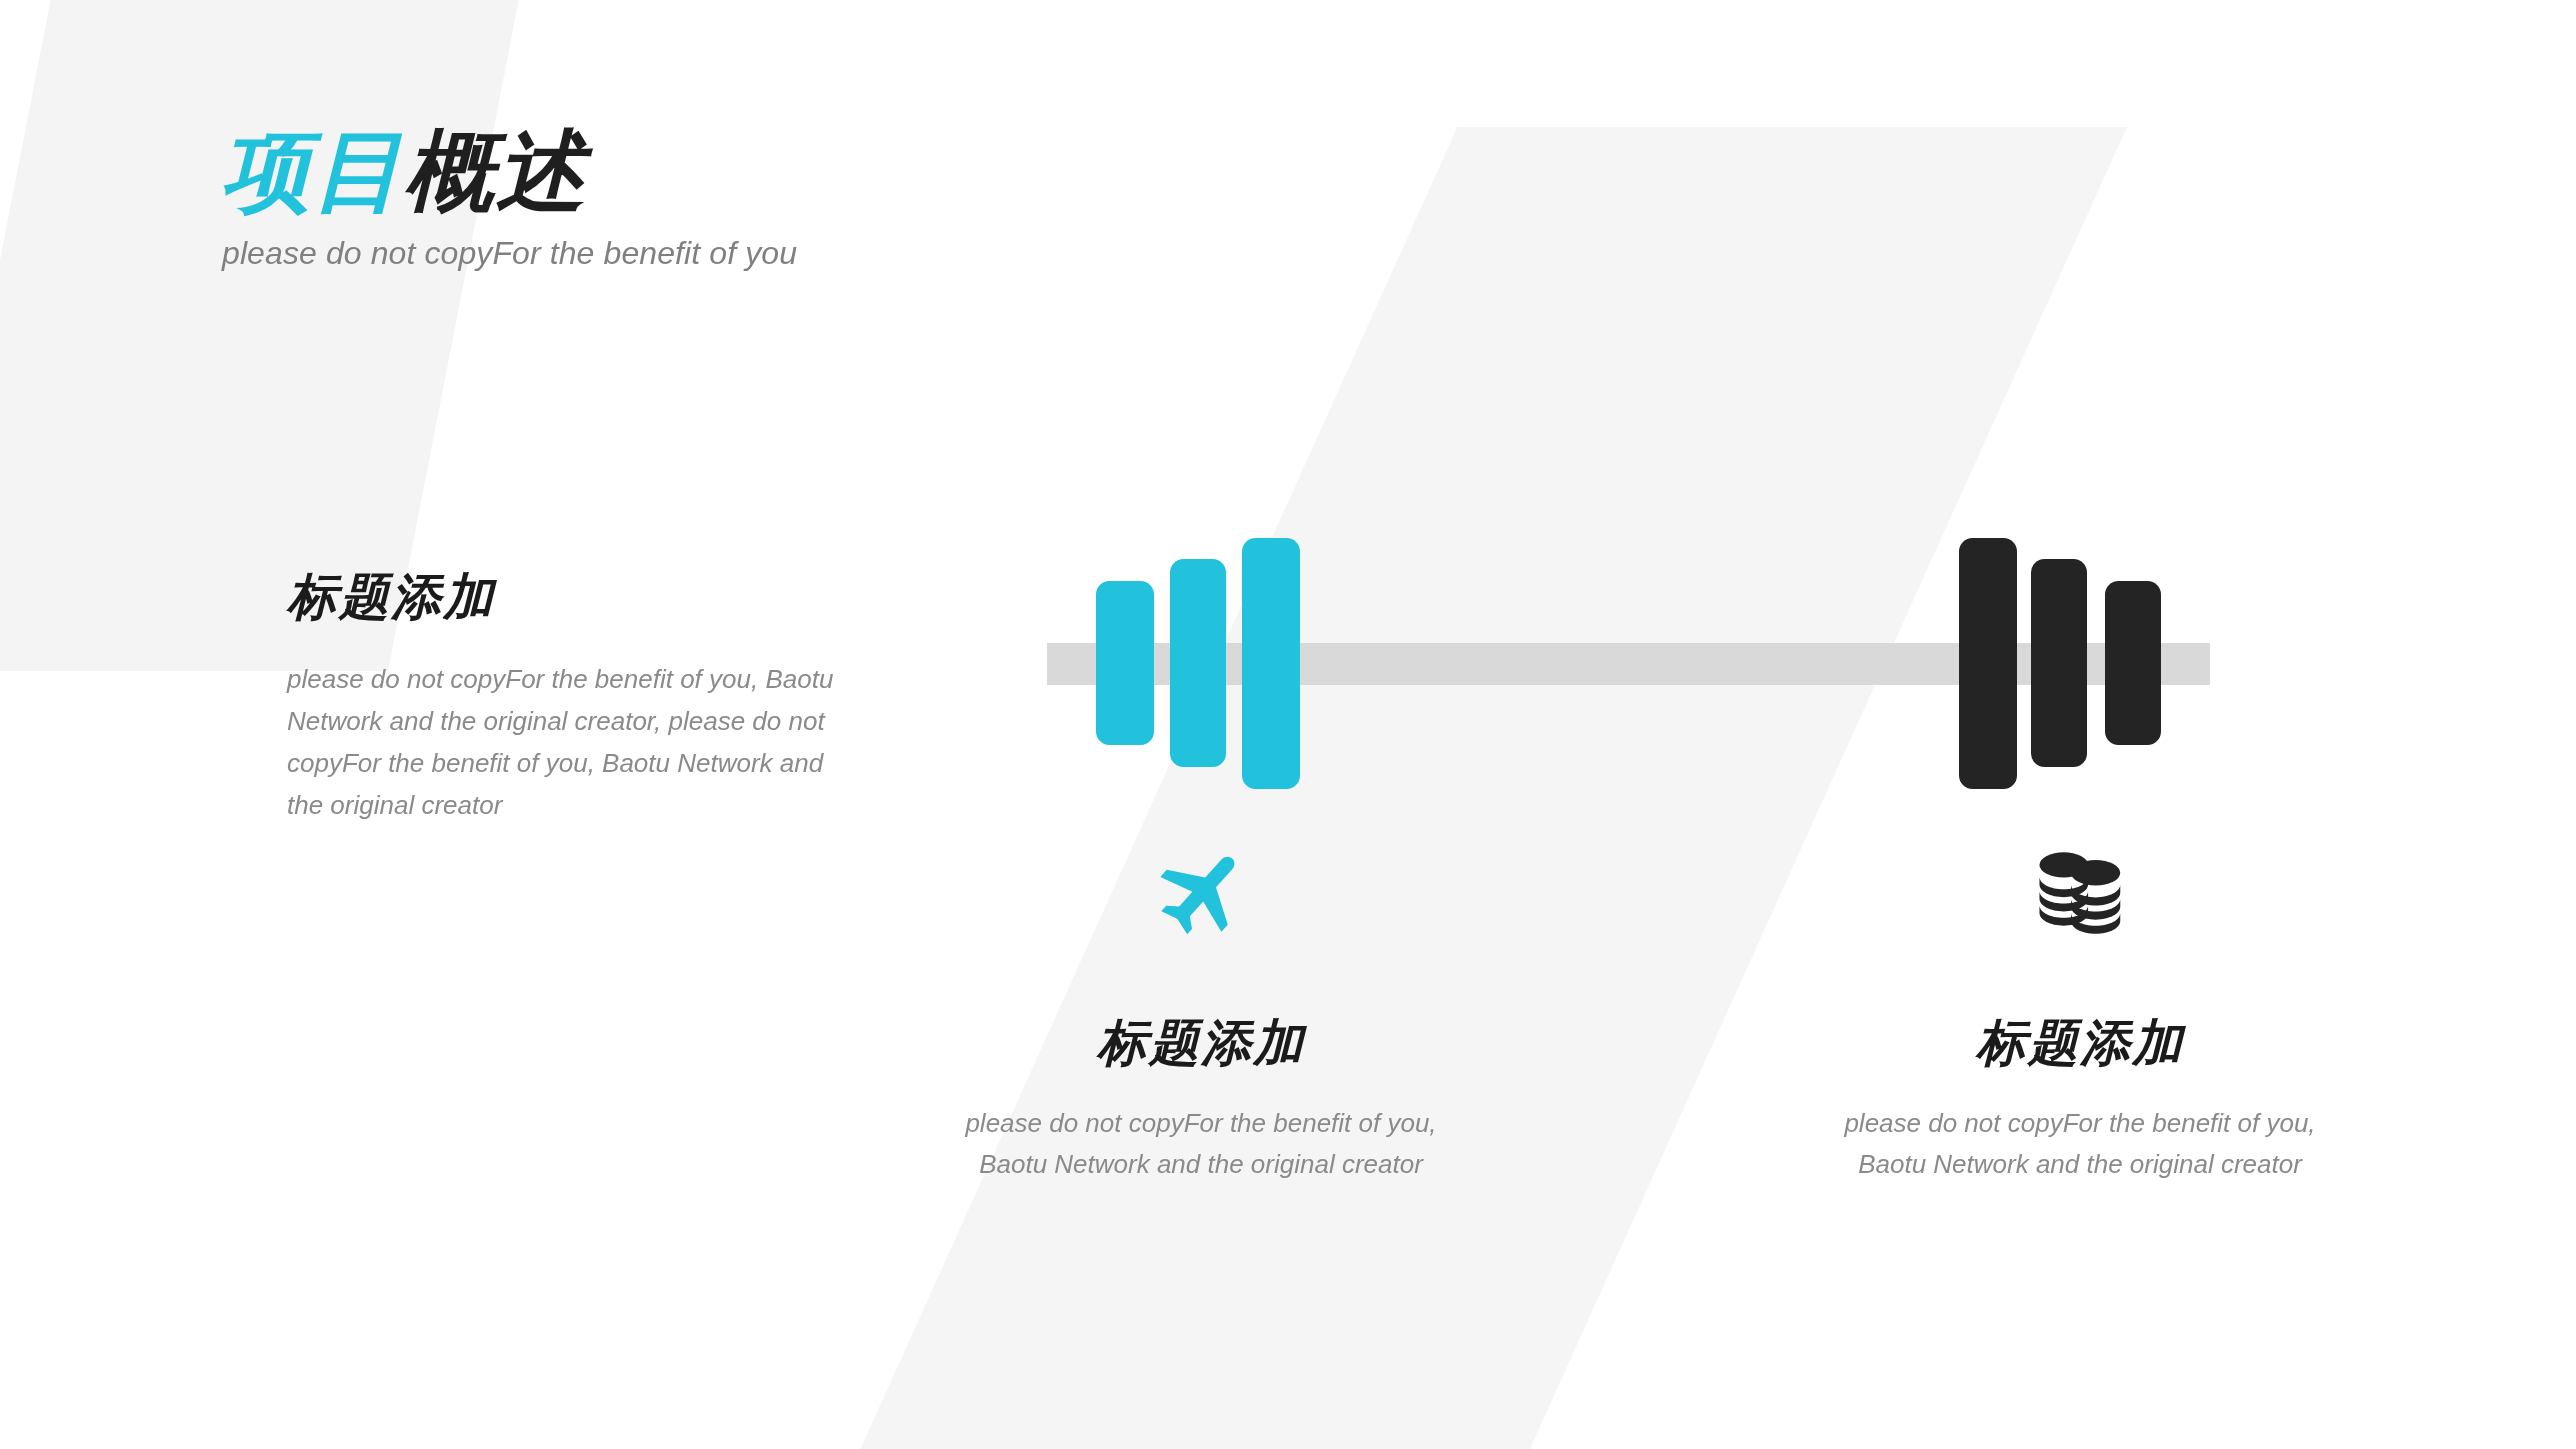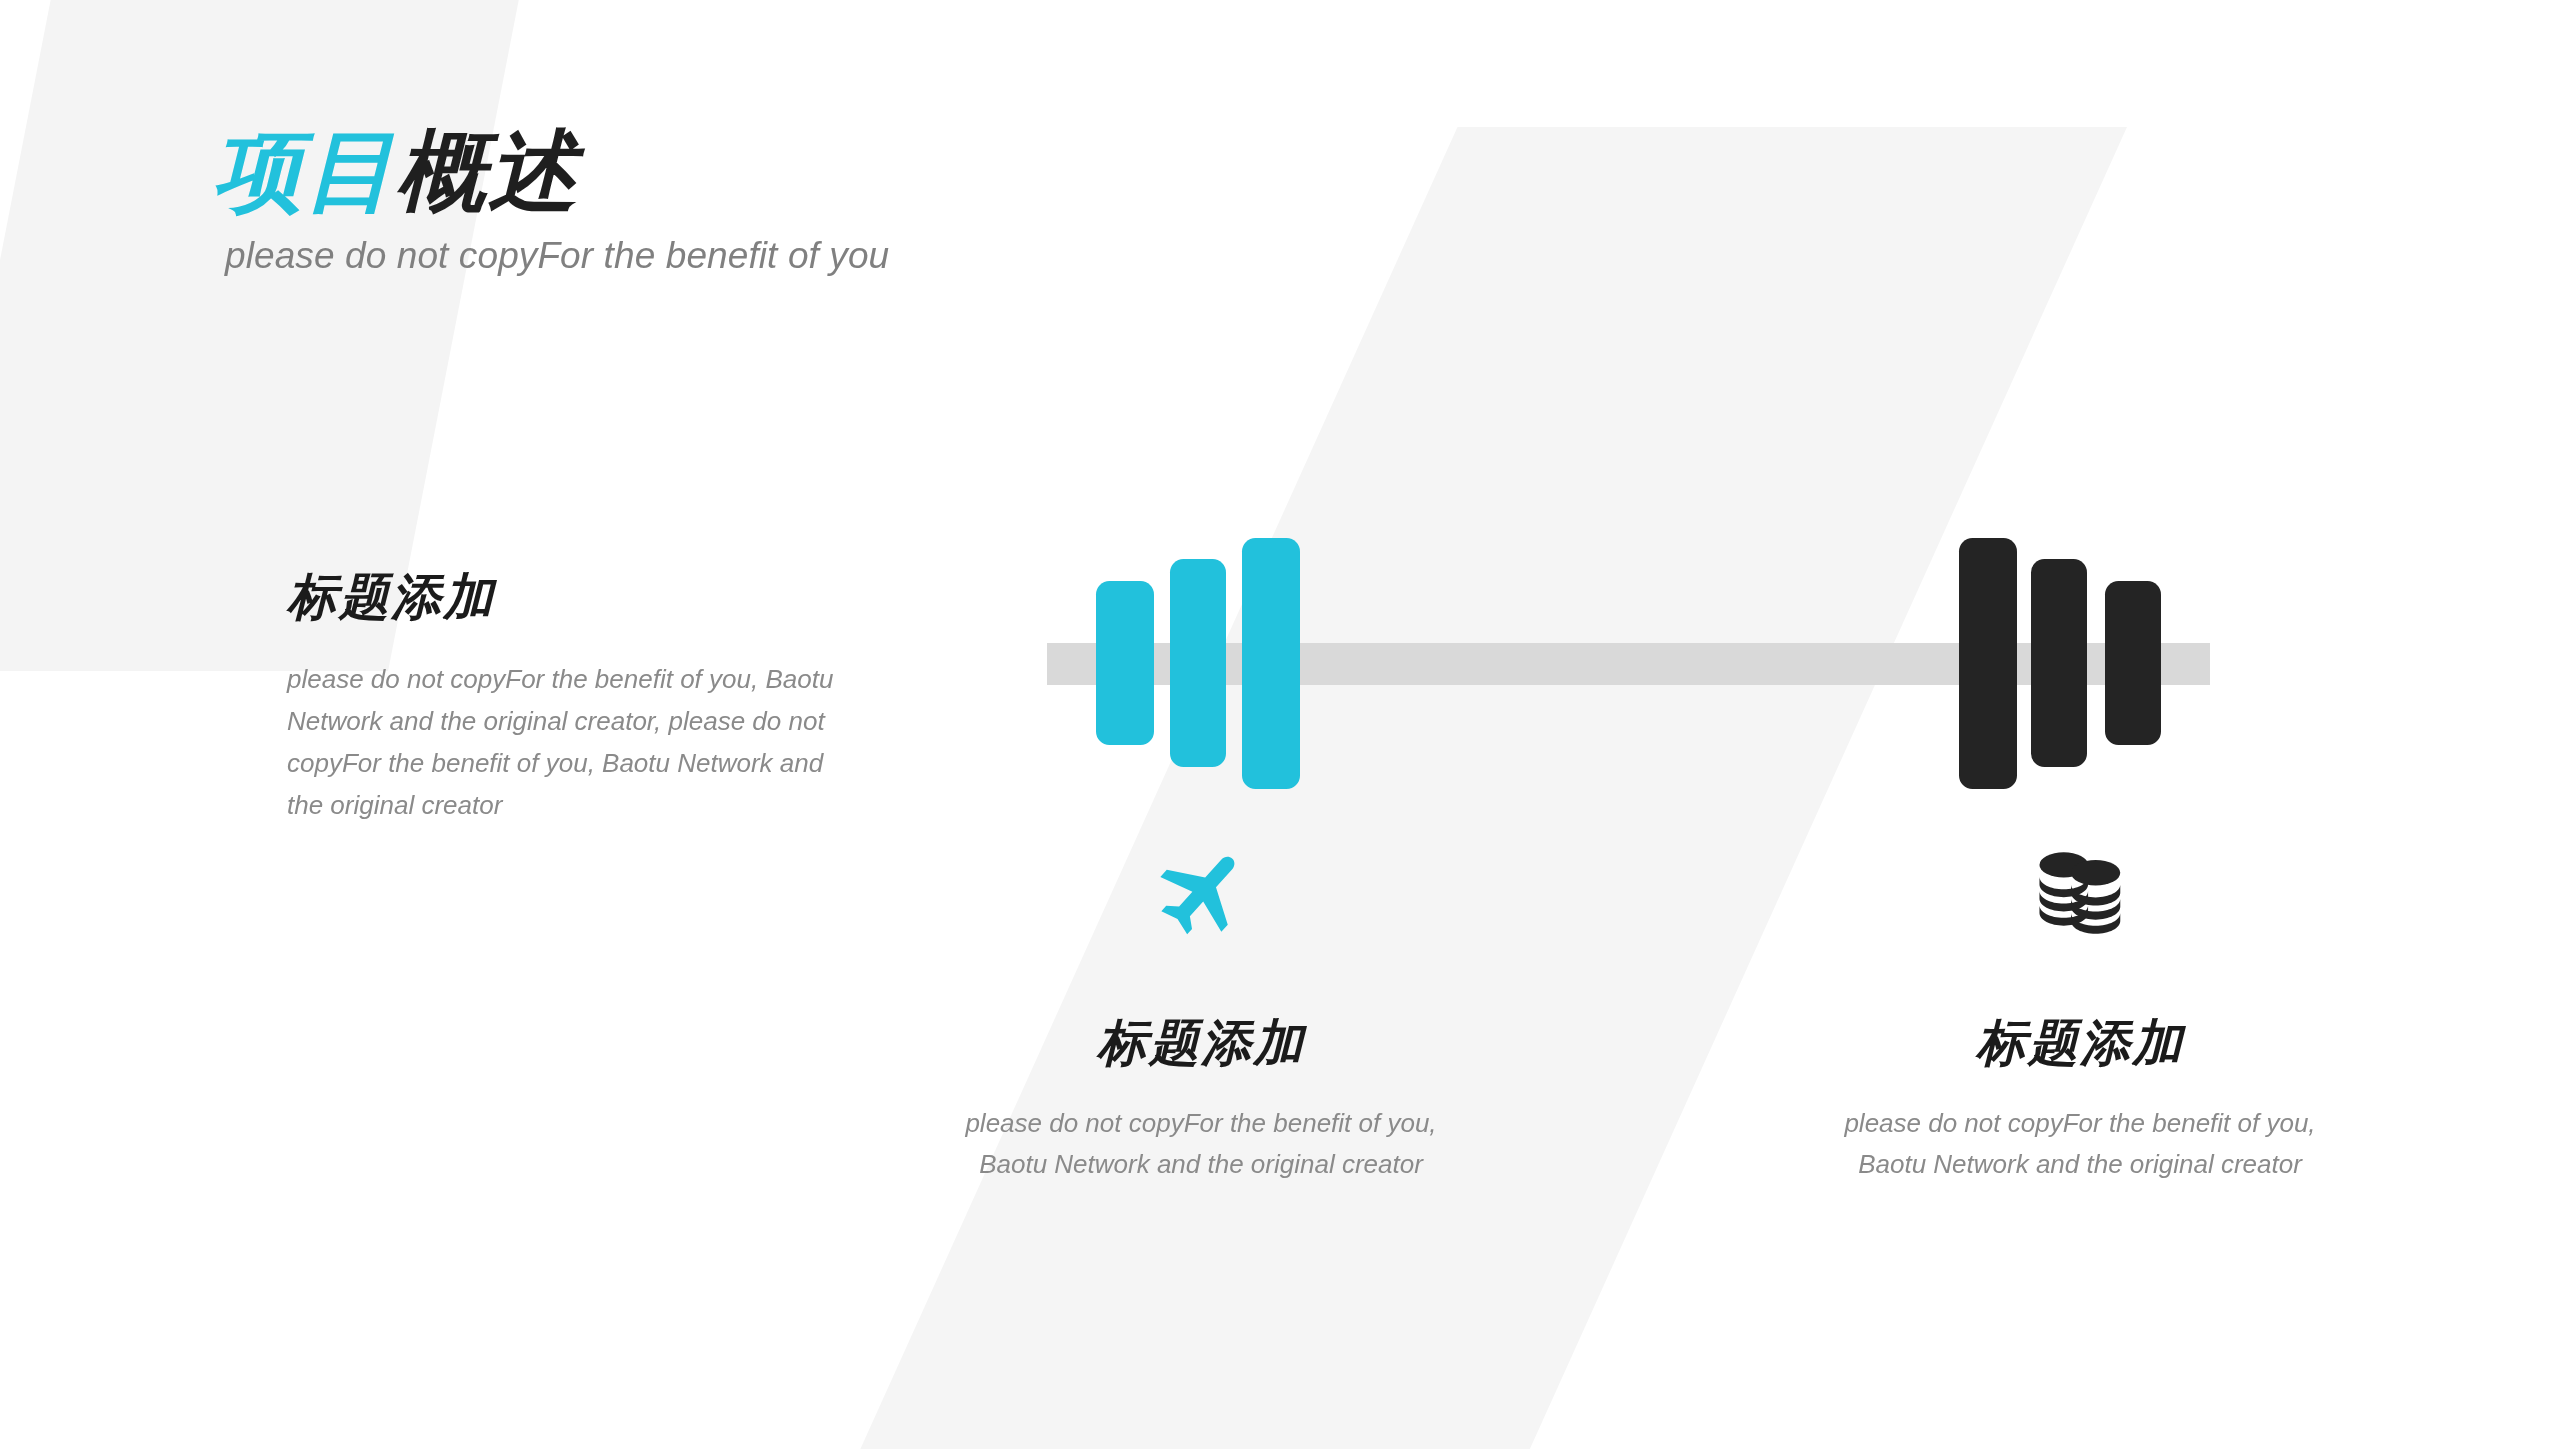--- a/index.html
+++ b/index.html
@@ -46,40 +46,40 @@
     width: 1268px;
     height: 1325px;
     background: #f5f5f5;
     -webkit-clip-path: polygon(47.2% 0%, 100% 0%, 52.8% 100%, 0% 100%);
     clip-path: polygon(47.2% 0%, 100% 0%, 52.8% 100%, 0% 100%);
   }
 
   
   .header {
     position: absolute;
-    left: 213px;
+    left: 221px;
     top: 127px;
     z-index: 5;
   }
   .page-title {
     font-size: 89px;
     line-height: 1.0;
     font-style: italic;
     font-weight: 700;
     letter-spacing: 2.7px;
     white-space: nowrap;
     margin: 0;
     font-family: "DejaVu Sans", "Liberation Sans", sans-serif;
   }
   .title-accent { color: #22c1dc; }
   .title-rest   { color: #1f1f1f; }
 
   .page-subtitle {
-    margin: 19px 0 0 12px;
-    font-size: 37px;
+    margin: 19px 0 0 1px;
+    font-size: 32px;
     font-style: italic;
     color: #808080;
     white-space: nowrap;
     letter-spacing: 0.1px;
   }
 
   
   .col-left {
     position: absolute;
     left: 287px;

